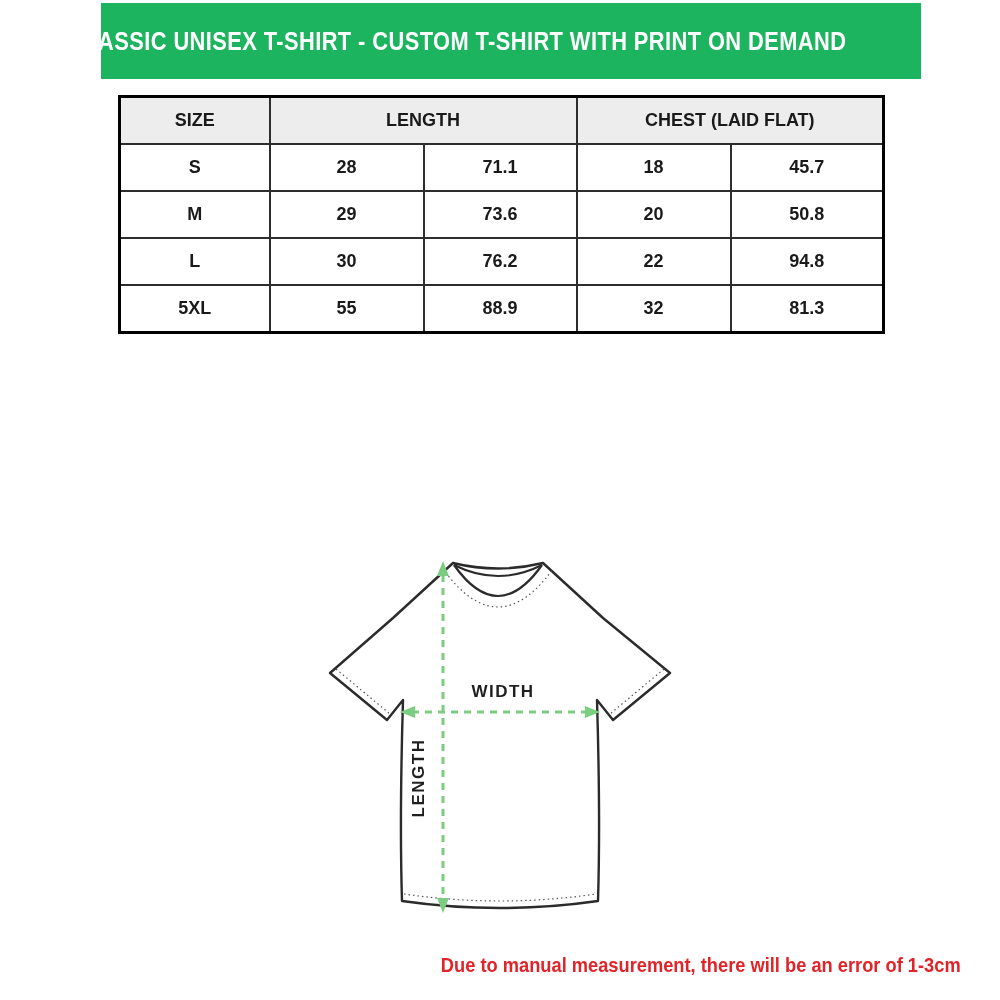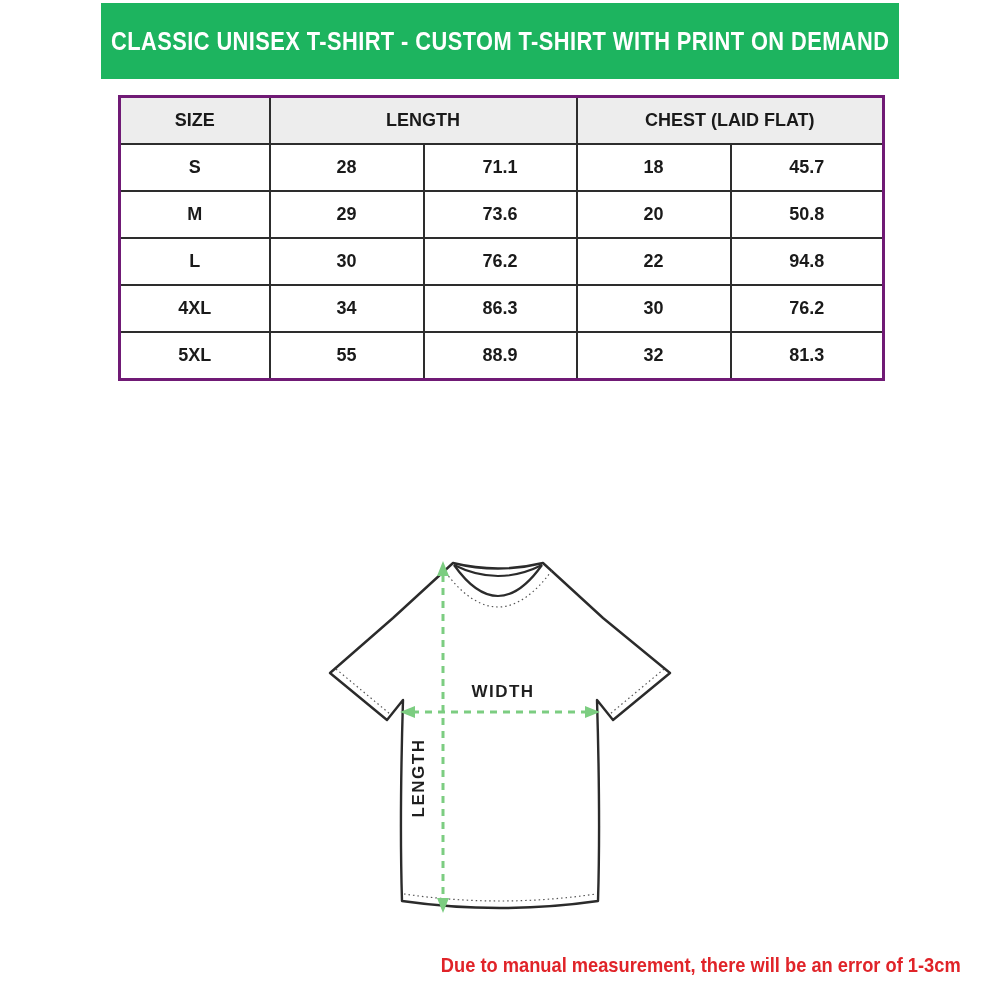--- a/index.html
+++ b/index.html
@@ -4,33 +4,33 @@
 <style>
   html,body{margin:0;padding:0;background:#ffffff;}
   .page{
     position:relative;width:1000px;height:1000px;background:#ffffff;overflow:hidden;
     font-family:"Liberation Sans",sans-serif;
   }
 
   
   .banner{
     position:absolute;left:101px;top:3px;width:798px;height:76px;
-    background:#1db45f;display:flex;align-items:center;justify-content:center;
+    background:#1db45f;display:flex;align-items:center;justify-content:flex-end;padding-left:22px;
   }
   .banner-text{
     color:#ffffff;font-weight:bold;font-size:26px;white-space:nowrap;
     display:inline-block;transform:scaleX(0.84);transform-origin:center;
     letter-spacing:0.5px;
   }
 
   
   table.size-table{
     position:absolute;left:118px;top:95px;width:764px;
     border-collapse:collapse;table-layout:fixed;
-    border:3px solid #701a75;
+    border:3px solid #000000;
   }
   table.size-table th,table.size-table td{
     border:2px solid #2d2d2d;height:45px;padding:0;
     text-align:center;vertical-align:middle;
     font-weight:bold;font-size:18px;color:#1a1a1a;
     background:#ffffff;
   }
   table.size-table th{background:#ededed;}
   td.col-gray{background:#ededed;}
 
@@ -87,27 +87,20 @@
         <td class="col-gray">50.8</td>
       </tr>
       <tr>
         <td class="col-gray">L</td>
         <td>30</td>
         <td class="col-gray">76.2</td>
         <td>22</td>
         <td class="col-gray">94.8</td>
       </tr>
       <tr>
-        <td class="col-gray">4XL</td>
-        <td>34</td>
-        <td class="col-gray">86.3</td>
-        <td>30</td>
-        <td class="col-gray">76.2</td>
-      </tr>
-      <tr>
         <td class="col-gray">5XL</td>
         <td>55</td>
         <td class="col-gray">88.9</td>
         <td>32</td>
         <td class="col-gray">81.3</td>
       </tr>
     </tbody>
   </table>
 
   <svg class="diagram" viewBox="0 0 400 400" xmlns="http://www.w3.org/2000/svg">

